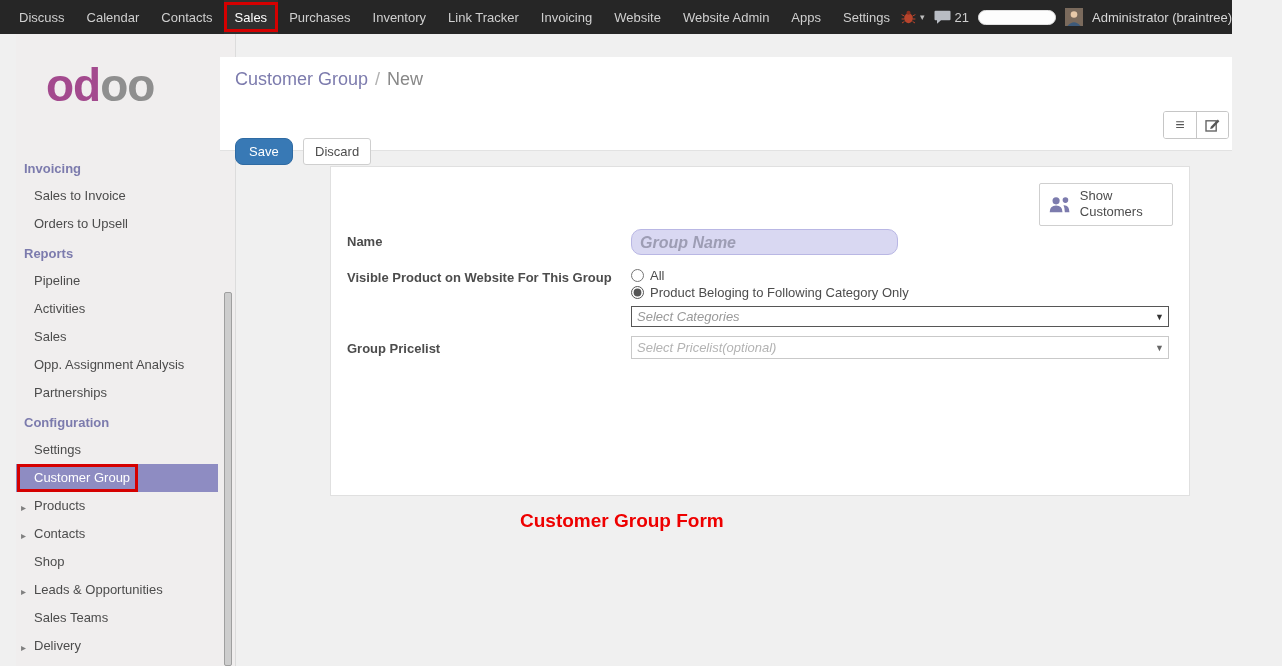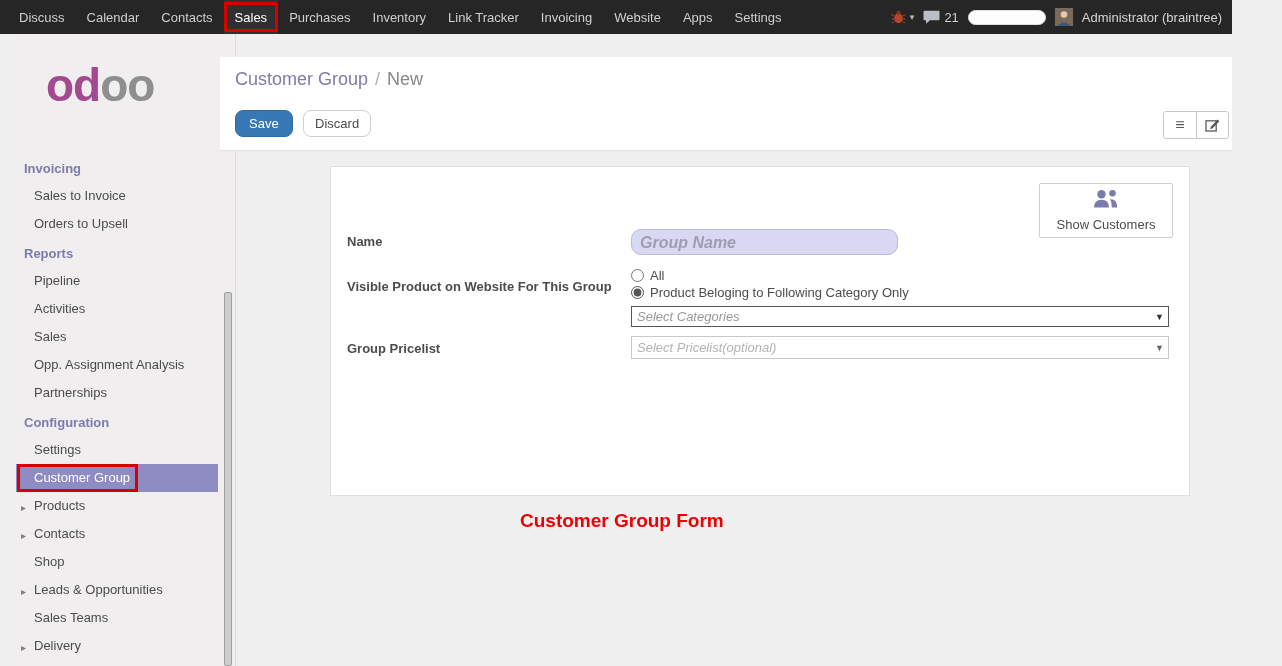--- a/index.html
+++ b/index.html
@@ -49,38 +49,38 @@
   .main { position:absolute; top:34px; left:220px; right:0; bottom:0; }
   .control-panel { background:#ffffff; height:94px; border-bottom:1px solid #e2e2e2; position:relative; padding-left:15px; }
   .breadcrumb { padding-top:12px; font-size:18px;margin-top:23px; }
   .bc-parent { color:#7c7bad; cursor:pointer; }
   .bc-sep { color:#b0b0b0; margin:0 7px; }
   .bc-current { color:#888888; }
   .cp-buttons { margin-top:20px; }
   button { font-family:inherit; }
   .btn-save { background:#3879b5; color:#fff; border:1px solid #2f6ba3; border-radius:8px;
               font-size:13px; padding:5px 13px; cursor:pointer; }
-  .btn-discard { background:#fff; color:#4c4c4c; border:1px solid #cfcfcf; border-radius:8px;
-                 font-size:13px; padding:5px 11px; margin-left:6px; cursor:pointer; }
+  .btn-discard { background:#fff; color:#4c4c4c; border:1px solid #cfcfcf; border-radius:3px;
+                 font-size:13px; padding:5px 11px; margin-left:6px; cursor:pointer;margin-top:28px; }
   .view-switcher { position:absolute; right:3px; top:54px; display:flex; border:1px solid #c6c6c6;
                    border-radius:3px; overflow:hidden; background:#fff; }
   .vs-btn { width:32px; height:26px; background:#ffffff; border:none; color:#555; font-size:16px;
             line-height:24px; cursor:pointer; padding:0; display:flex; align-items:center; justify-content:center; }
   .vs-btn + .vs-btn { border-left:1px solid #c6c6c6; }
 
   .content { position:relative; }
   .card { width:860px; margin:15px 0 0 110px; background:#ffffff; border:1px solid #e0e0e0;
           height:330px; position:relative; padding:16px; }
   .show-customers { position:absolute; top:16px; right:16px; width:134px; min-height:40px; background:#fff;
                     border:1px solid #cfcfcf; border-radius:2px; display:flex; align-items:center; gap:8px;
-                    padding:4px 8px; font-size:13px; color:#4c4c4c; text-align:left; cursor:pointer; line-height:1.25;flex-direction:column; }
+                    padding:4px 8px; font-size:13px; color:#4c4c4c; text-align:left; cursor:pointer; line-height:1.25; }
 
   .form-rows { margin-top:46px; }
   .frow { display:flex; margin-bottom:10px; }
-  .frow.tight { margin-bottom:4px;align-items:center; }
+  .frow.tight { margin-bottom:4px; }
   .frow.gap9 { margin-bottom:9px; }
   .flabel { width:284px; font-weight:bold; font-size:13px; color:#4c4c4c; padding-top:5px; flex-shrink:0; }
   .ffield { flex:1; max-width:538px; }
   .name-input { width:267px; height:26px; background:#d9d8f2; border:1px solid #b9b7e4; padding:2px 8px;
                 font-size:15px; color:#333; border-radius:10px; outline:none; }
   .name-input::placeholder { font-style:italic; color:#9d9db4; font-weight:bold; font-size:16px; }
   .radios { font-size:13px; color:#4c4c4c; padding-top:3px; }
   .radio-line { display:flex; align-items:center; gap:6px; margin-bottom:2px; cursor:pointer; }
   .radio-line input { margin:0; width:13px; height:13px; accent-color:#555; cursor:pointer; }
   .fake-select { position:relative; height:21px; border:1px solid #565656; background:#fff; font-size:13px;
@@ -105,20 +105,21 @@
       <a class="menu-item">Contacts</a>
       <a class="menu-item active">
         <span>Sales</span>
         <span class="anno-box anno-sales"></span>
       </a>
       <a class="menu-item">Purchases</a>
       <a class="menu-item">Inventory</a>
       <a class="menu-item">Link Tracker</a>
       <a class="menu-item">Invoicing</a>
       <a class="menu-item">Website</a>
+      <a class="menu-item">Website Admin</a>
       <a class="menu-item">Apps</a>
       <a class="menu-item">Settings</a>
     </nav>
     <div class="topbar-right">
       <span class="tb-group">
         <svg width="15" height="14" viewBox="0 0 15 14">
           <ellipse cx="7.5" cy="8.2" rx="4.3" ry="5" fill="#b8442c"></ellipse>
           <circle cx="7.5" cy="2.8" r="2" fill="#8c2f1e"></circle>
           <line x1="3.4" y1="6" x2="0.6" y2="4.6" stroke="#b8442c" stroke-width="1"></line>
           <line x1="3.4" y1="9" x2="0.6" y2="9" stroke="#b8442c" stroke-width="1"></line>

